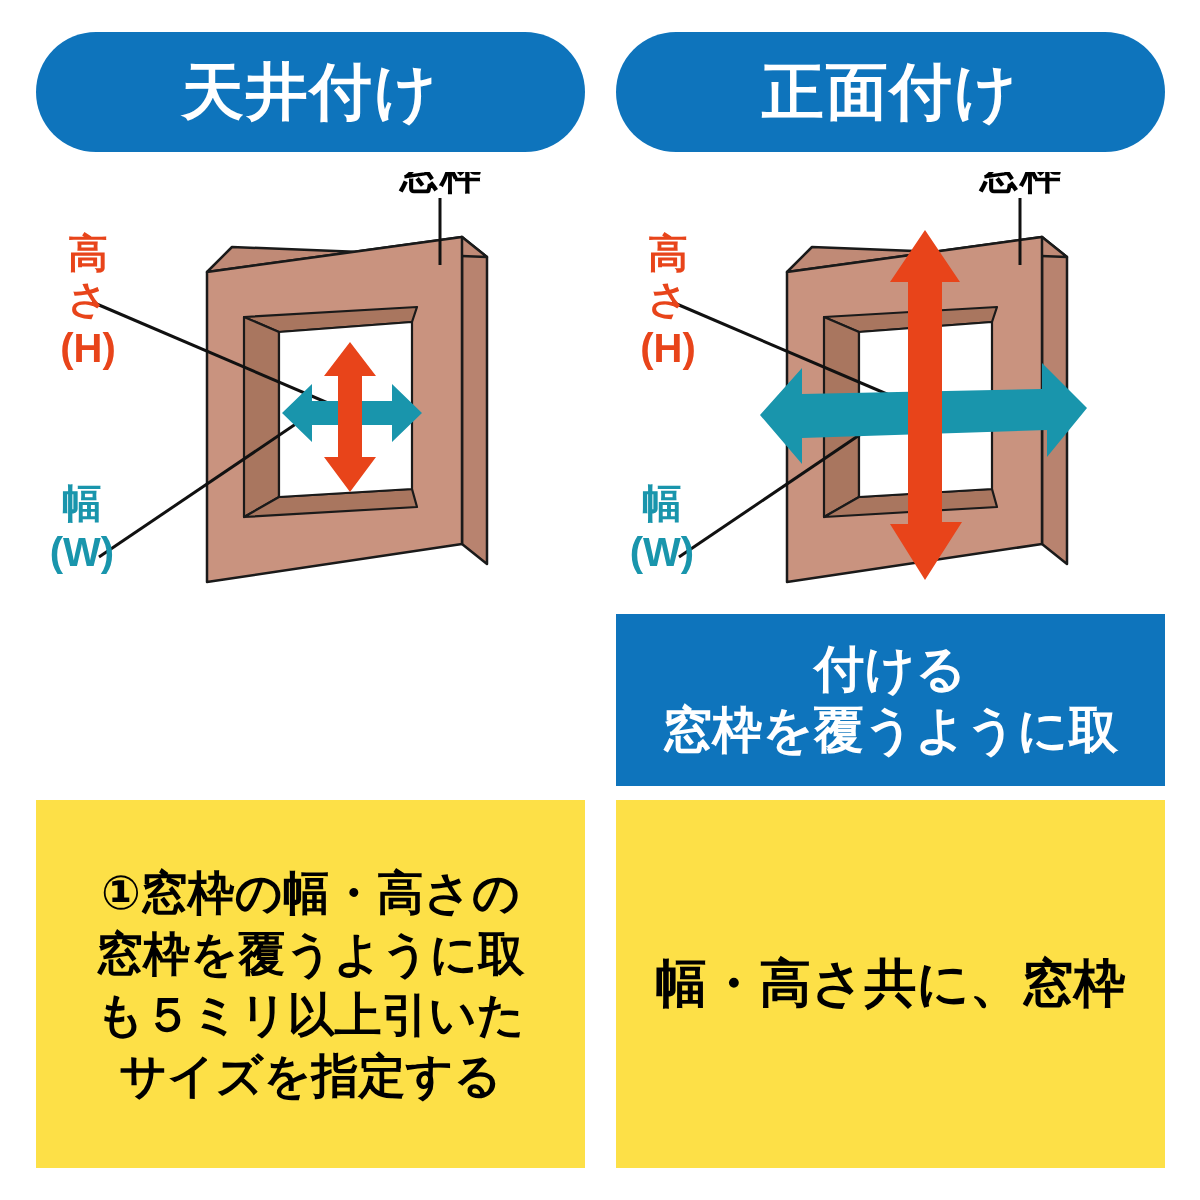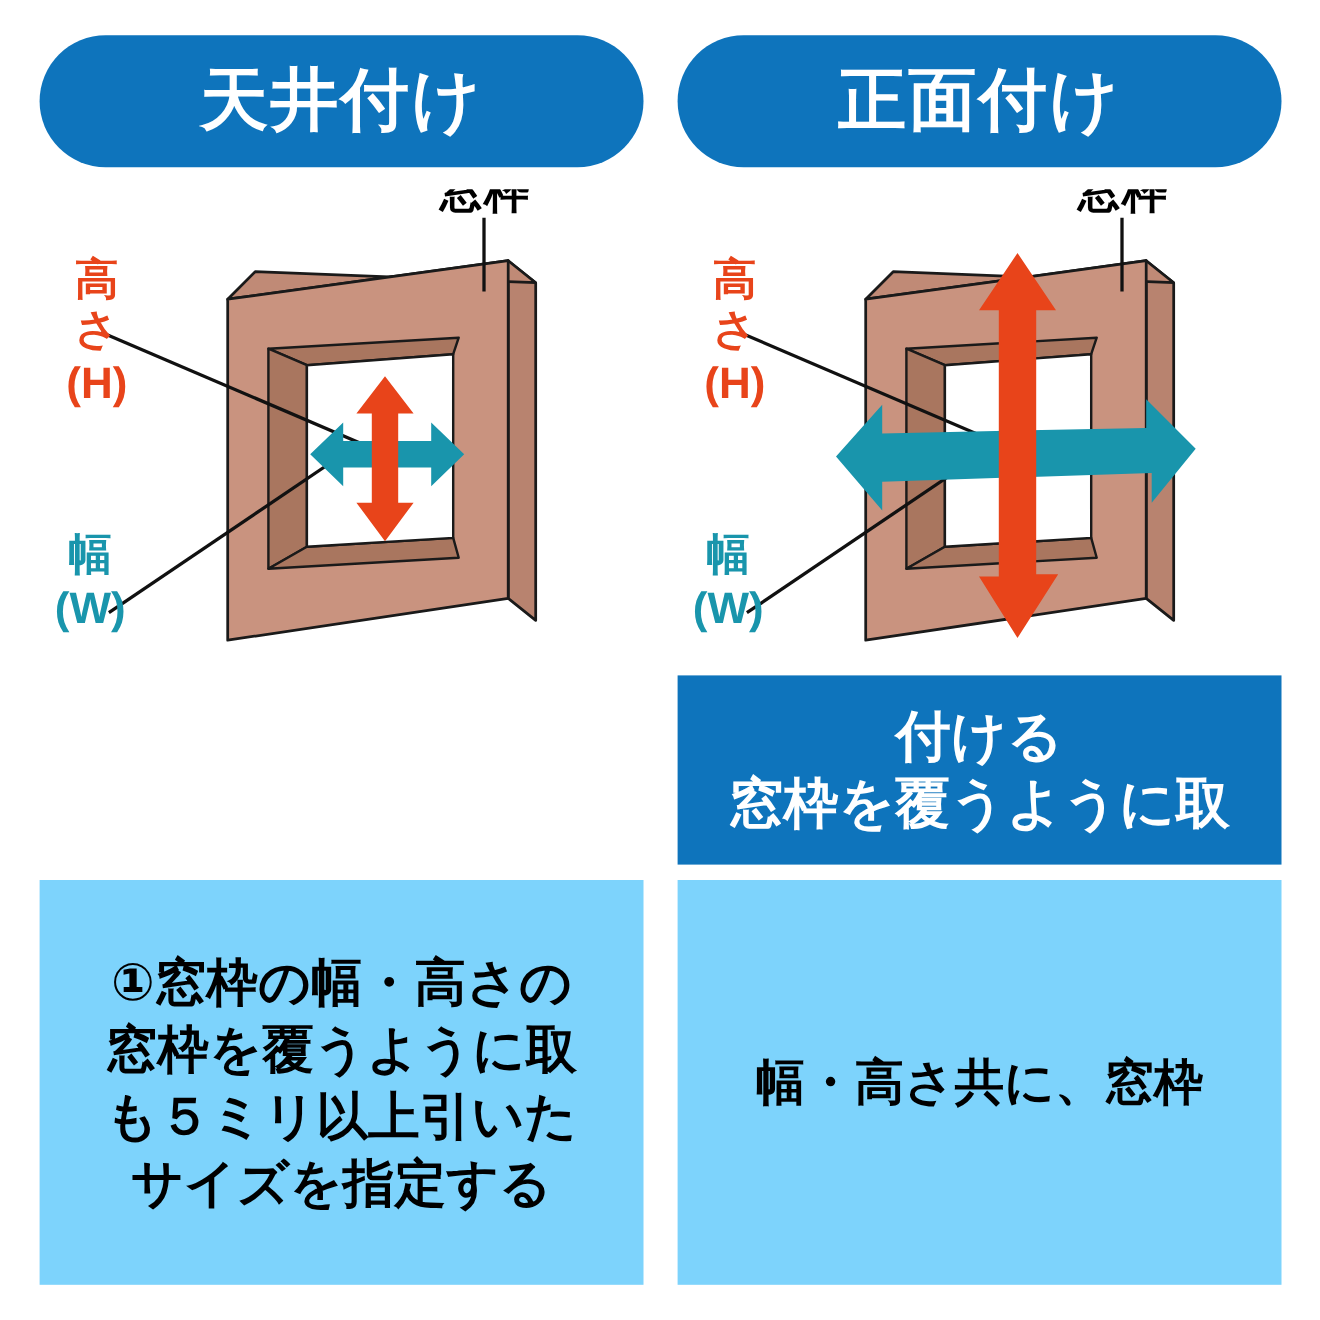--- a/index.html
+++ b/index.html
@@ -87,37 +87,37 @@
   }
   .bluebar-text .ln { display: block; }
 
   
   .infobox {
     position: absolute;
     left: 4px;
     top: 800px;
     width: 549px;
     height: 368px;
-    background: #7dd3fc;
+    background: #fde047;
     box-sizing: border-box;
     display: flex;
     align-items: center;
     justify-content: center;
     padding: 4px 10px;
   }
   .infobox-text {
     color: #000000;
     font-size: 47px;
     font-weight: bold;
     line-height: 1.30;
     text-align: center;
     width: 100%;
   }
   .infobox-text .ln { display: block; white-space: nowrap; }
-  .infobox.centered .infobox-text { font-size: 45px; line-height: 1.42; }
+  .infobox.centered .infobox-text { font-size: 52px; line-height: 1.42; }
 </style>
 </head>
 <body>
 
 <div class="page">
 
   <div class="col col-left">
 
     <div class="pill">
       <span class="pill-label">天井付け</span>

